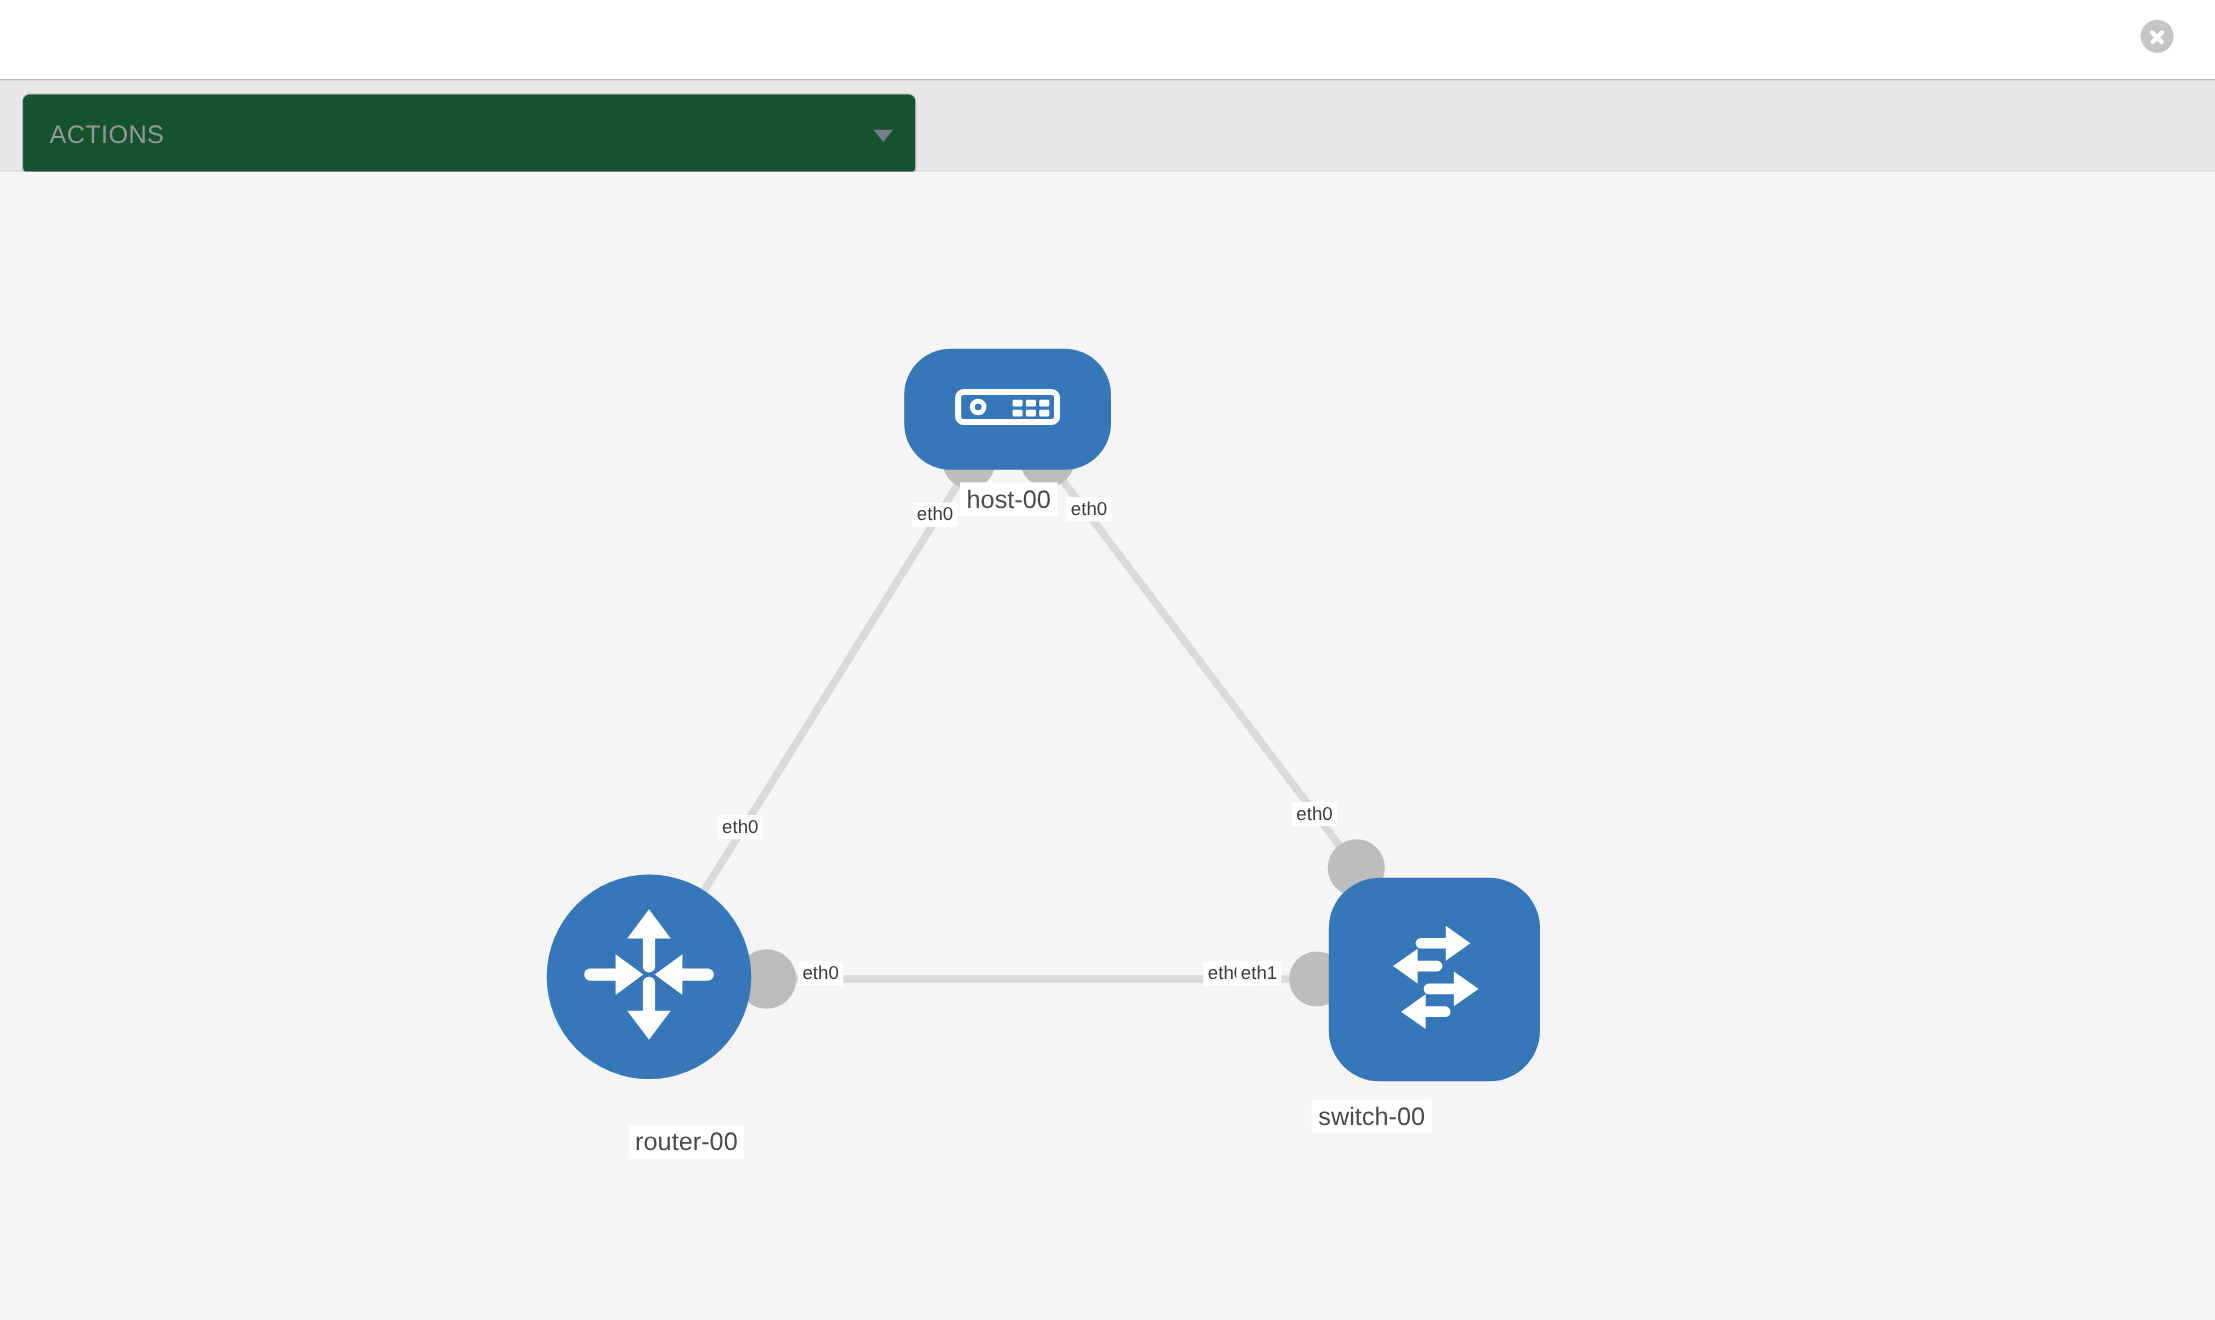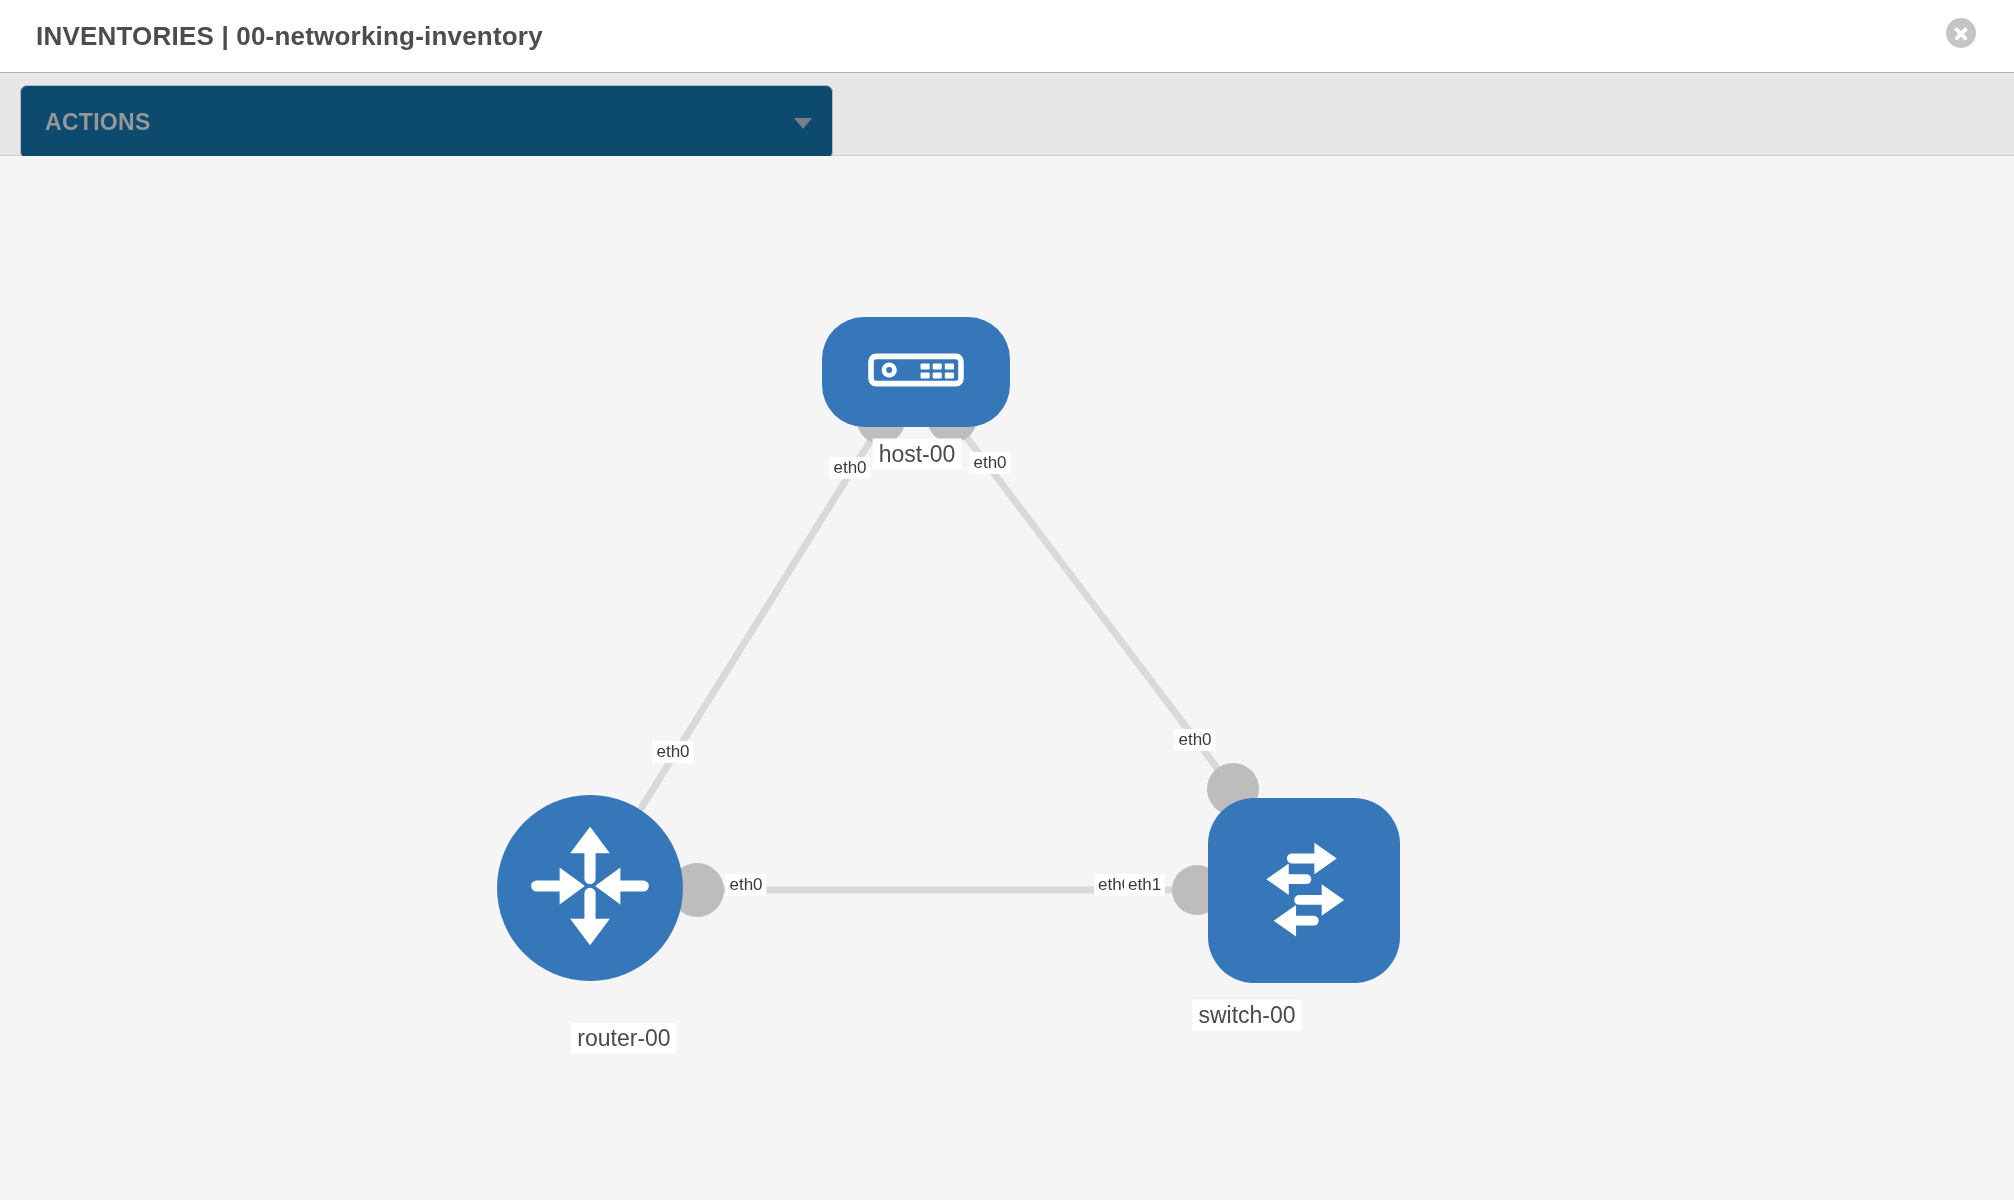--- a/index.html
+++ b/index.html
@@ -25,23 +25,23 @@
   }
   .close-btn::before { transform: rotate(45deg); }
   .close-btn::after  { transform: rotate(-45deg); }
 
   
   .toolbar {
     position: absolute; left: 0; top: 72px; width: 2014px; height: 84px;
     background: #e7e7e7; border-top: 1px solid #aeaeae; border-bottom: 1px solid #cccccc;
   }
   .select-box {
-    position: absolute; top: 12px; height: 74px; background: #0c4a6e;
+    position: absolute; top: 12px; height: 74px; background: #14532d;
     border: 1.5px solid #b9b9b9; border-radius: 7px;
-    display: flex; align-items: center; cursor: pointer; font-weight: bold;
+    display: flex; align-items: center; cursor: pointer;
   }
   .select-box .select-text {
     margin-left: 24px; font-size: 23px; color: #96969b; letter-spacing: 0.3px;
   }
   .select-box .caret {
     position: absolute; right: 20px; top: 50%; margin-top: -4px;
     width: 0; height: 0; border-left: 9px solid transparent;
     border-right: 9px solid transparent; border-top: 11px solid #767e8a;
   }
   .actions-box { left: 20px; width: 813px; }
@@ -80,21 +80,20 @@
   }
   .if-label-plain {
     position: absolute; background: #ffffff; color: #3a3a3a; font-size: 17px;
     padding: 1px 4px; white-space: nowrap; transform: translateY(-50%);
   }
 </style>
 </head>
 <body>
 
 <div class="header">
-  <div class="header-title">INVENTORIES | 00-networking-inventory</div>
   <div class="close-btn"></div>
 </div>
 
 <div class="toolbar">
   <div class="select-box actions-box">
     <span class="select-text">ACTIONS</span>
     <span class="caret"></span>
   </div>
 
   <div class="tool-icon wrench-icon">

